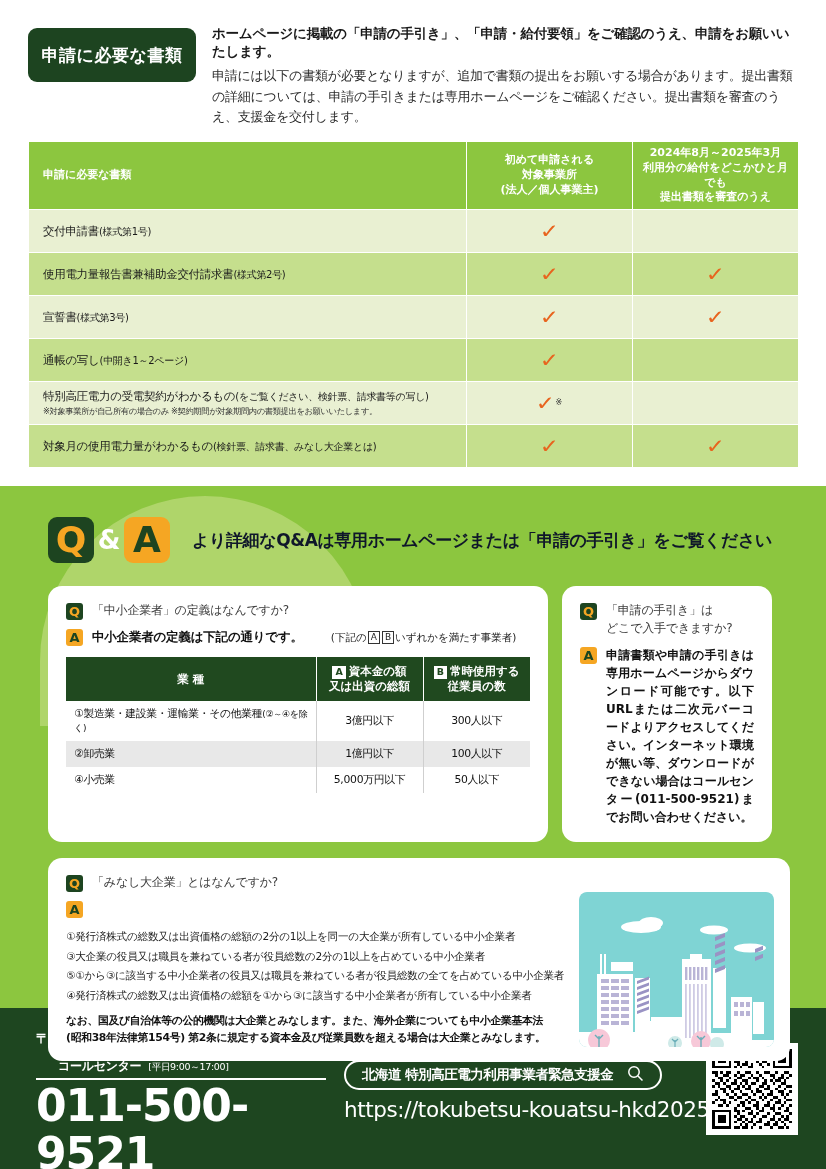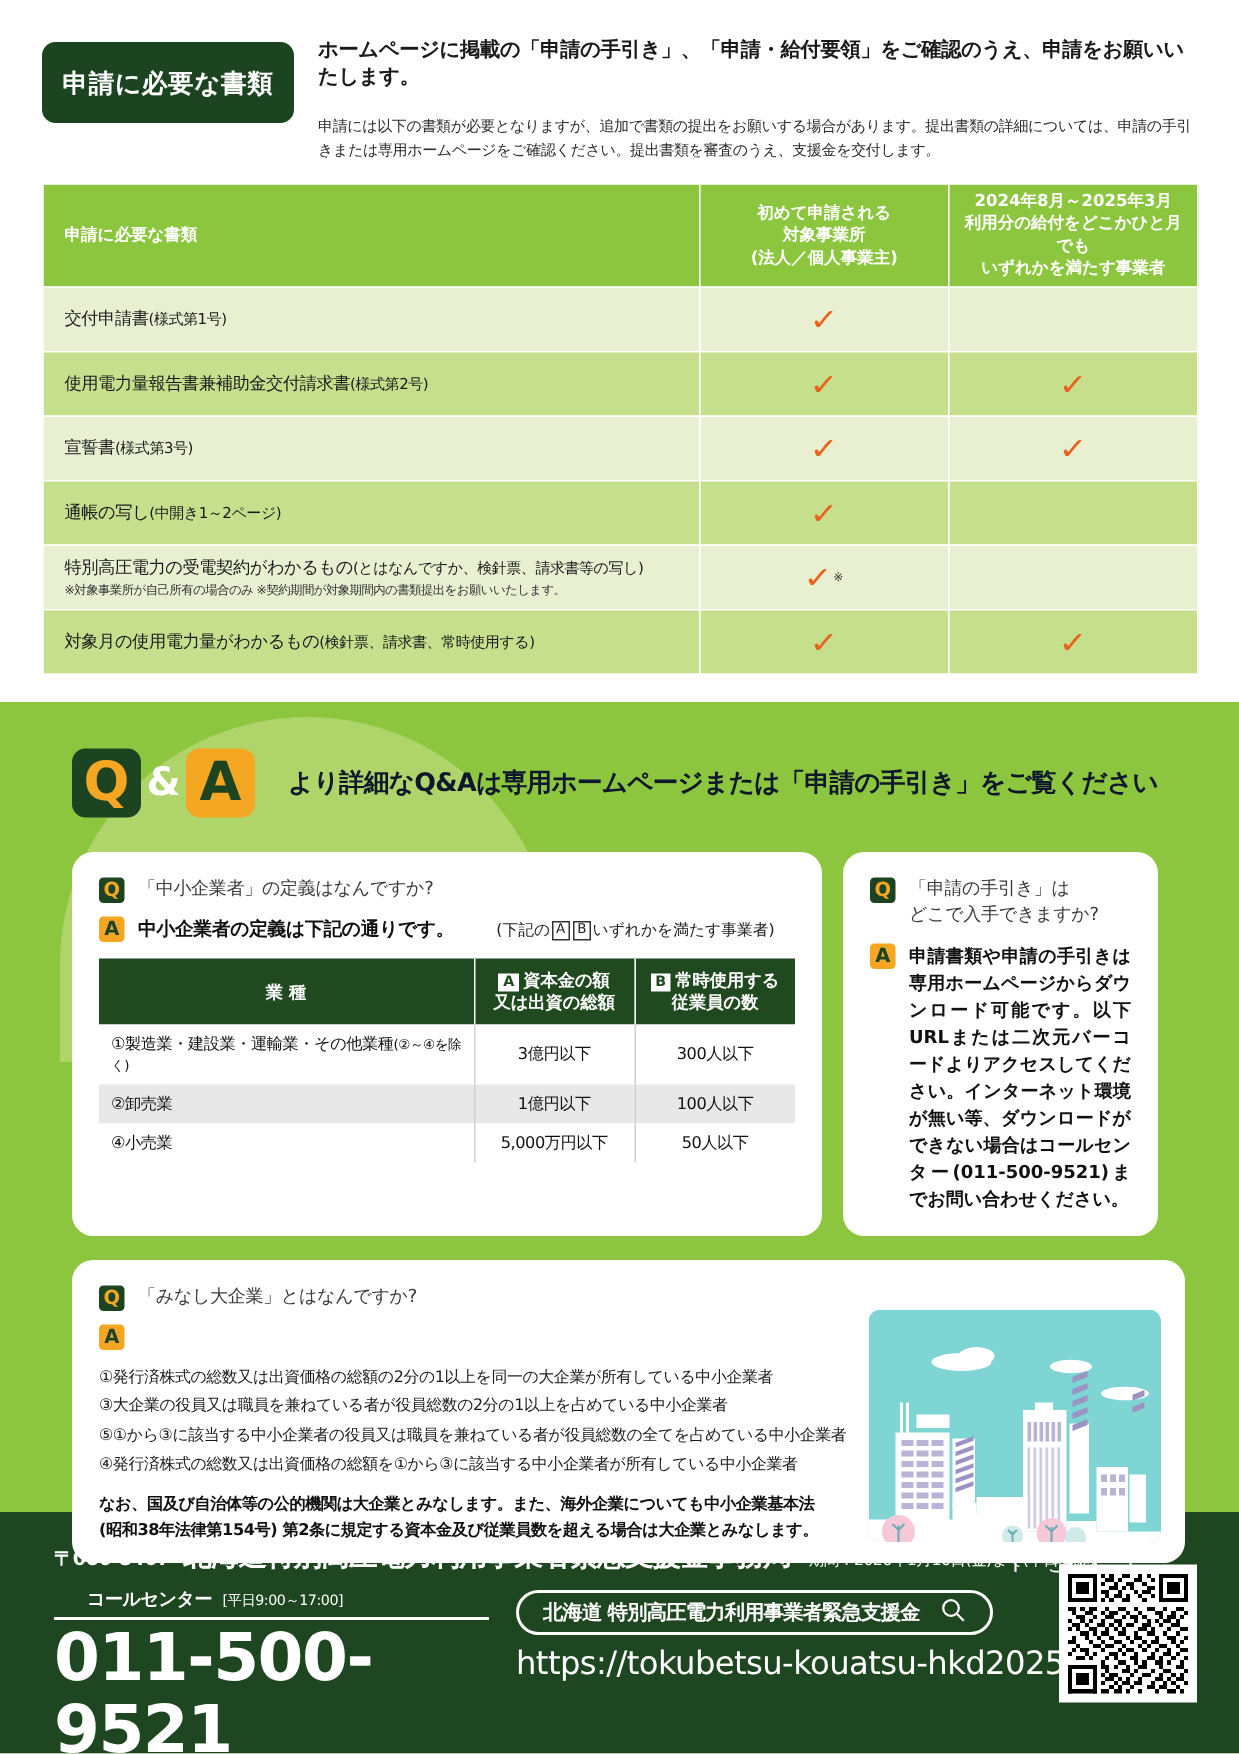--- a/index.html
+++ b/index.html
@@ -23,22 +23,22 @@
     display: flex; align-items: center; justify-content: center;
     font-size: 17px; font-weight: bold; letter-spacing: .5px;
     margin-top: 6px;
   }
   .top-text { flex: 1 1 auto; padding-top: 2px; }
   .top-lead {
     font-size: 13.5px; font-weight: bold; color: #1a1a1a;
     letter-spacing: -0.2px; line-height: 1.35;
   }
   .top-body {
-    margin-top: 17px;
-    font-size: 10px; color: #2b2b2b; line-height: 1.55;
+    margin-top: 6px;
+    font-size: 13px; color: #2b2b2b; line-height: 1.55;
     letter-spacing: -0.25px;
   }
 
   
   .doc-table {
     margin-top: 14px;
     width: 770px;
     border-collapse: collapse;
     table-layout: fixed;
   }
@@ -278,21 +278,21 @@
         <tr>
           <th class="th-doc">申請に必要な書類</th>
           <th class="th-c">
             <div>初めて申請される</div>
             <div>対象事業所</div>
             <div>(法人／個人事業主)</div>
           </th>
           <th class="th-c">
             <div>2024年8月～2025年3月</div>
             <div>利用分の給付をどこかひと月でも</div>
-            <div>いずれかを満たす事業者</div>
+            <div>提出書類を審査のうえ</div>
           </th>
         </tr>
       </thead>
       <tbody id="doc-body">
           <tr class="odd">
             <td><span class="doc-name">交付申請書<span class="small">(様式第1号)</span></span></td>
             <td class="mark"><span class="check">✓</span></td>
             <td class="mark"></td>
           </tr>
           <tr class="even">
@@ -304,26 +304,26 @@
             <td><span class="doc-name">宣誓書<span class="small">(様式第3号)</span></span></td>
             <td class="mark"><span class="check">✓</span></td>
             <td class="mark"><span class="check">✓</span></td>
           </tr>
           <tr class="even">
             <td><span class="doc-name">通帳の写し<span class="small">(中開き1～2ページ)</span></span></td>
             <td class="mark"><span class="check">✓</span></td>
             <td class="mark"></td>
           </tr>
           <tr class="odd">
-            <td><span class="doc-name">特別高圧電力の受電契約がわかるもの<span class="small">(とはなんですか、検針票、請求書等の写し)</span></span><span class="doc-sub">※対象事業所が自己所有の場合のみ ※契約期間が対象期間内の書類提出をお願いいたします。</span></td>
+            <td><span class="doc-name">特別高圧電力の受電契約がわかるもの<span class="small">(をご覧ください、検針票、請求書等の写し)</span></span><span class="doc-sub">※対象事業所が自己所有の場合のみ ※契約期間が対象期間内の書類提出をお願いいたします。</span></td>
             <td class="mark"><span class="check">✓</span><span class="astk">※</span></td>
             <td class="mark"></td>
           </tr>
           <tr class="even">
-            <td><span class="doc-name">対象月の使用電力量がわかるもの<span class="small">(検針票、請求書、常時使用する)</span></span></td>
+            <td><span class="doc-name">対象月の使用電力量がわかるもの<span class="small">(検針票、請求書、みなし大企業とは)</span></span></td>
             <td class="mark"><span class="check">✓</span></td>
             <td class="mark"><span class="check">✓</span></td>
           </tr>
         </tbody>
     </table>
   </div>
 
   <div class="qa-panel">
     <div class="qa-blob"></div>
 

